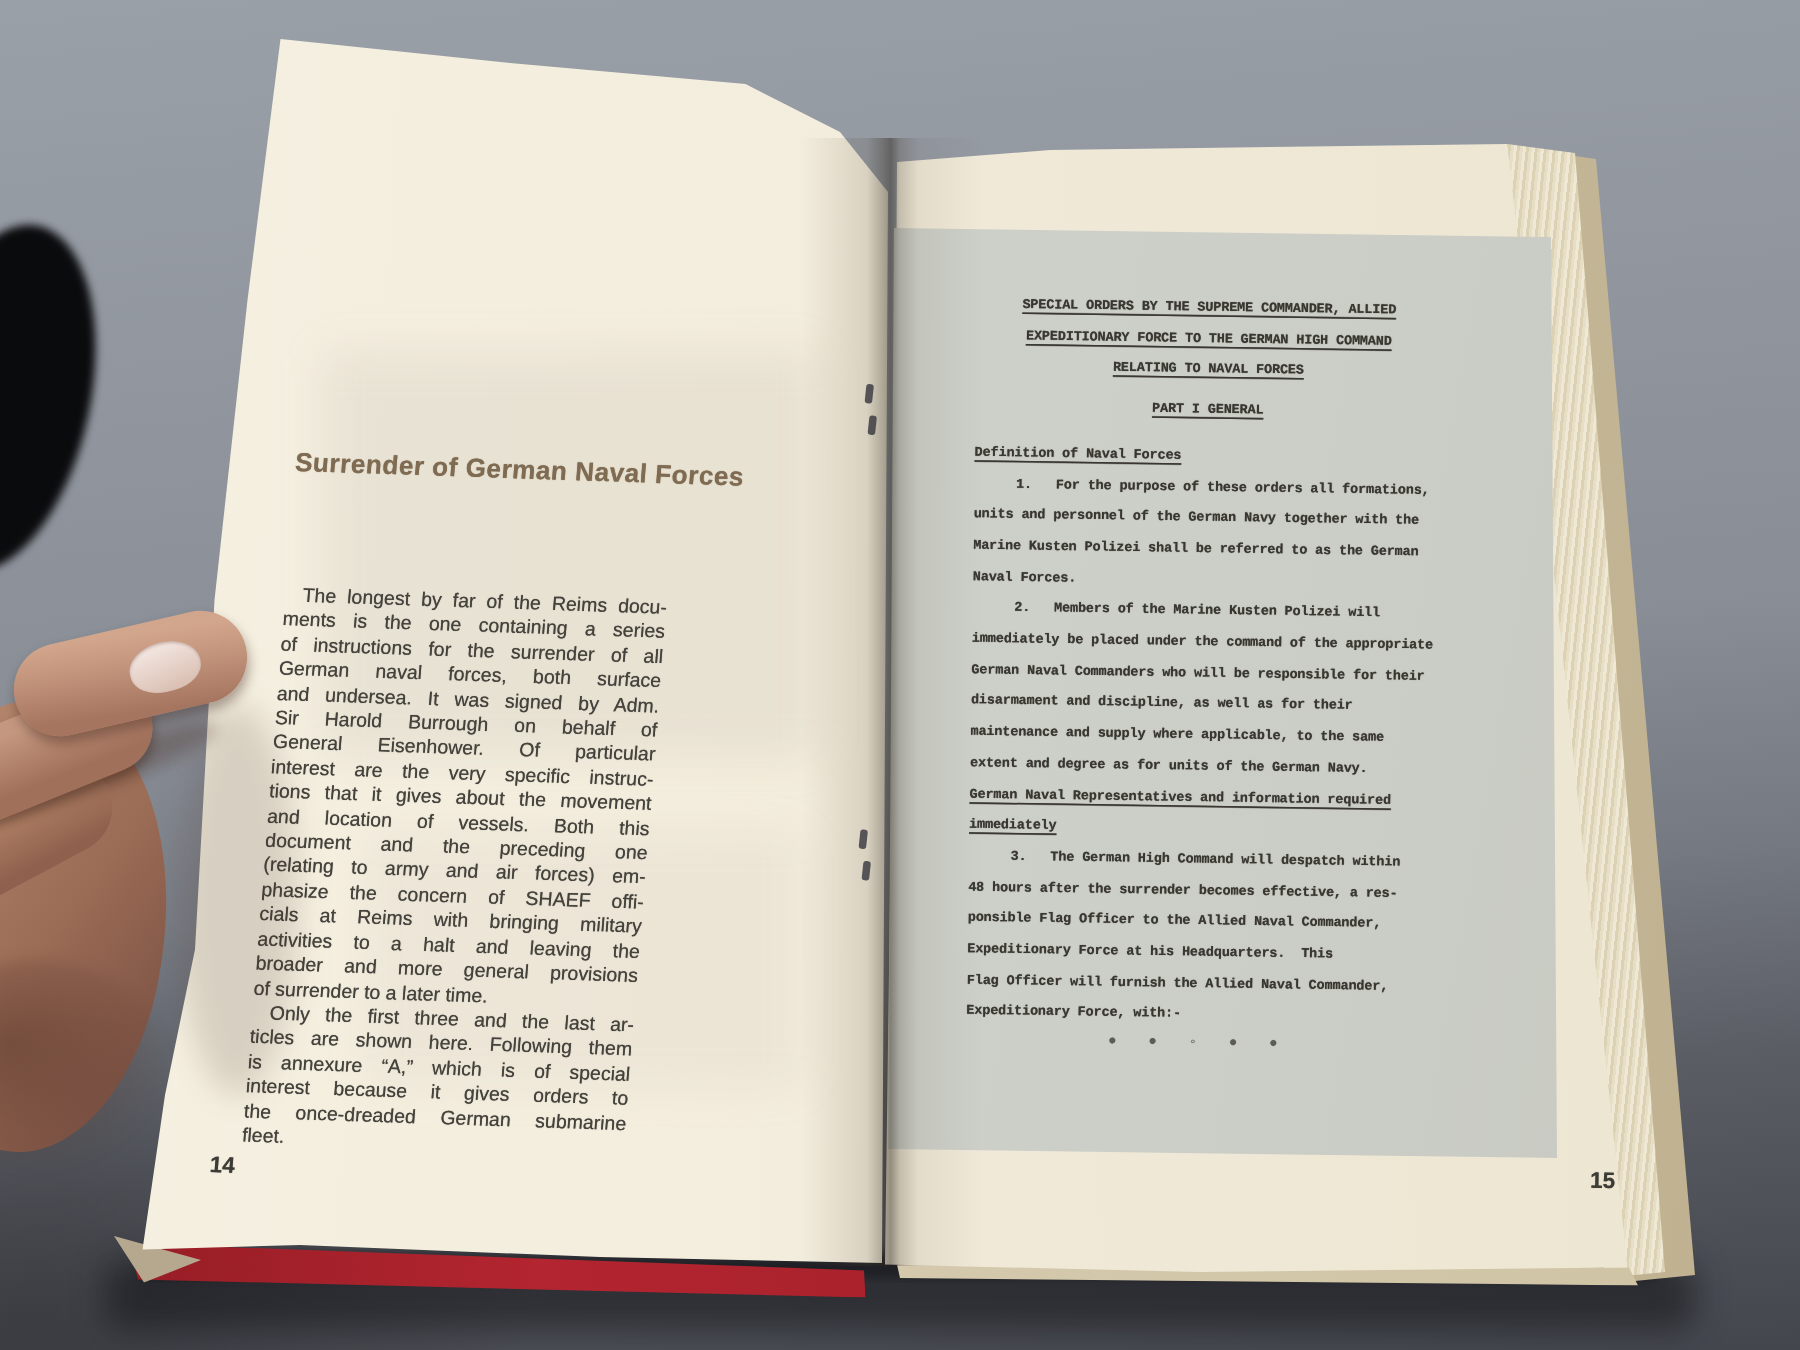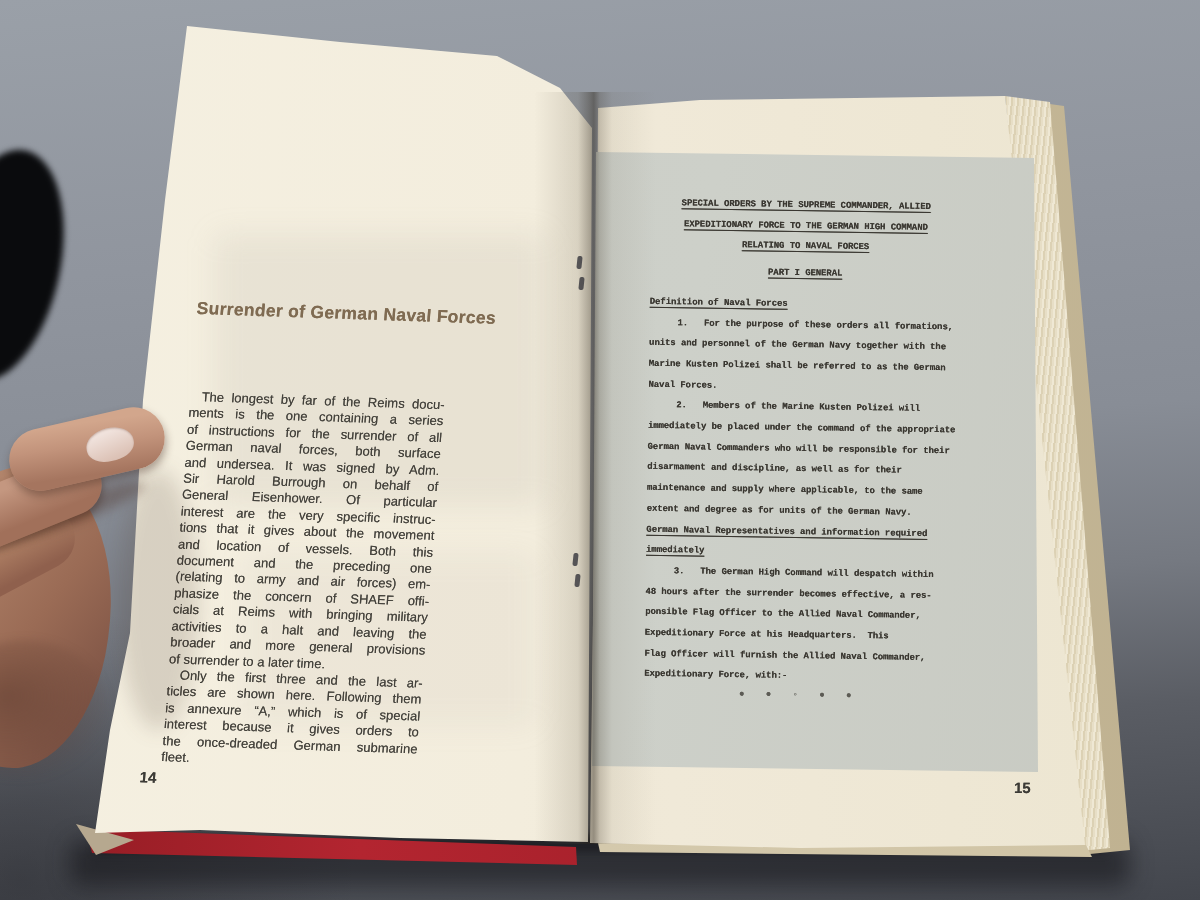--- a/index.html
+++ b/index.html
@@ -48,21 +48,21 @@
   .stitch{width:5px;height:13px;background:#35353b;border-radius:2px;transform:rotate(6deg);opacity:.8;}
   
   .left-text{left:198px;top:292px;width:300px;transform:rotate(1.9deg) skewX(-2.6deg);transform-origin:0 0;color:#44423c;}
   .lp-heading{margin-top:6px;font-size:17.5px;font-weight:bold;letter-spacing:.3px;color:#7f6b52;text-shadow:0 0 .6px rgba(127,107,82,.9);}
   .lp-body{margin-top:70px;width:255px;font-size:13px;line-height:16.4px;text-shadow:0 0 .5px rgba(68,66,60,.85);}
   .lp-body .ln{text-align:justify;text-align-last:justify;}
   .lp-body .ln.first{text-indent:12px;}
   .lp-body .ln.last{text-align-last:left;}
   .pageno{font-size:15px;font-weight:bold;color:#3c3b36;text-shadow:0 0 .5px rgba(60,59,54,.8);}
   .p14{left:-20px;top:478px;}
-  .p15{left:1014px;top:779px;transform:rotate(.85deg);}
+  .p15{left:1060px;top:779px;transform:rotate(.85deg);}
   
   .typed{left:596px;top:150px;width:444px;padding:42px 78px 0 56px;box-sizing:border-box;
     transform:rotate(.85deg);transform-origin:0 0;
     font-family:"Liberation Mono",monospace;font-size:9px;font-weight:700;letter-spacing:-.1px;
     color:#2e2b25;line-height:20.7px;text-shadow:0 0 .6px rgba(46,43,37,.85);}
   .typed .ln{opacity:.92;white-space:pre;}
   .typed .ln.title,.typed .ln.part{text-align:center;text-decoration:underline;text-underline-offset:3px;text-decoration-thickness:1.3px;}
   .typed .ln.part{margin-top:6px;}
   .typed .ln.h,.typed .ln.hgap{text-decoration:underline;text-underline-offset:3px;text-decoration-thickness:1.3px;}
   .typed .ln.hgap{margin-top:10px;}

